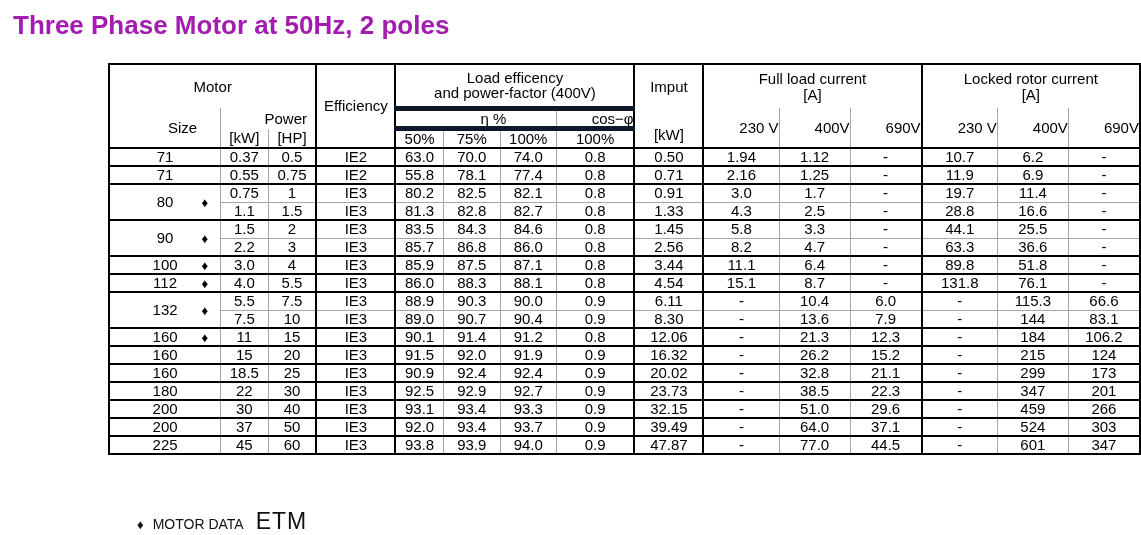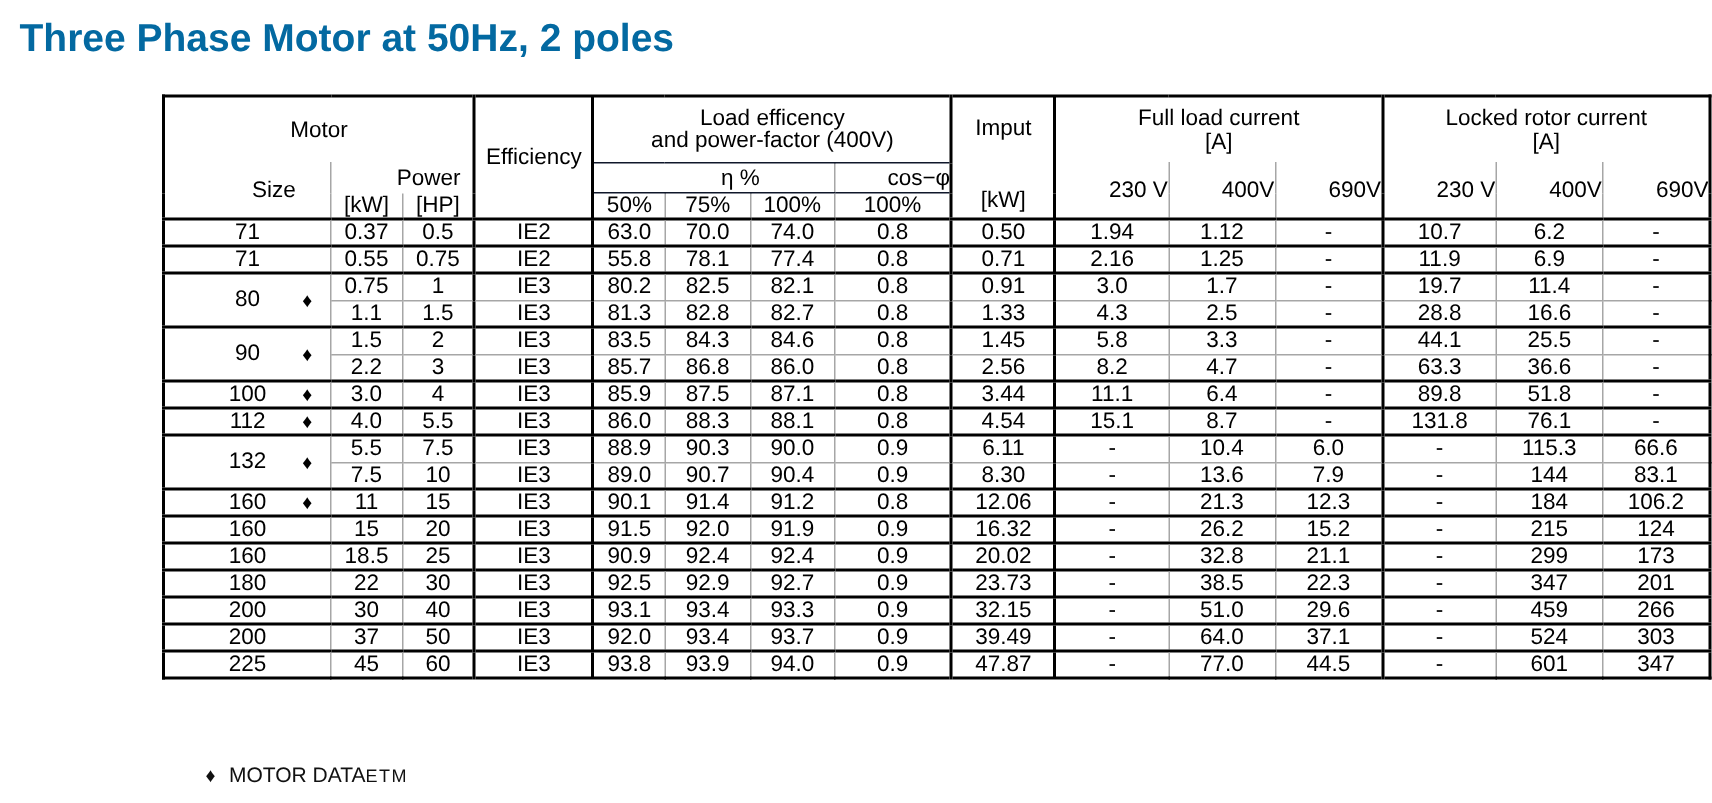--- a/index.html
+++ b/index.html
@@ -5,21 +5,21 @@
   * { box-sizing: border-box; }
   html, body { margin: 0; padding: 0; }
   body {
     width: 1141px; height: 535px;
     background: #ffffff; color: #000;
     font-family: "Liberation Sans", sans-serif;
     position: relative; overflow: hidden;
   }
   h1.page-title {
     position: absolute; left: 13px; top: 10px;
-    margin: 0; font-size: 26px; font-weight: bold; color: #0369a1;
+    margin: 0; font-size: 26px; font-weight: bold; color: #a21caf;
   }
   .table-wrap { position: absolute; left: 108px; top: 63px; }
   table.motor-table {
     border-collapse: collapse; table-layout: fixed;
     border: 2px solid #000;
   }
   th, td {
     border: 1px solid #a6a6a6;
     padding: 0; margin: 0;
     text-align: center; vertical-align: middle;
@@ -27,40 +27,40 @@
     line-height: 1.05; color: #000;
     white-space: nowrap; overflow: hidden;
   }
   thead th { height: 20px; }
   tr.hr1 th { height: 44px; }
   tr.hr2 th { height: 20px; padding-left: 35px; }
   tr.hr3 th { height: 17px; }
   tbody td { height: 18px; }
   .bR2 { border-right: 2px solid #000; }
   .bB2 { border-bottom: 2px solid #000; }
-  .bB1k { border-bottom: 1px solid #0f172a; }
+  .bB1k { border-bottom: 5px solid #0f172a; }
   .bT1k { border-top: 1px solid #000; }
   .noB { border-bottom: none; }
   .noT { border-top: none; }
   tr.gs td { border-top: 2px solid #000; }
   .stack2col {
     display: flex; flex-direction: column; justify-content: space-between;
     height: 80px; padding: 13px 0 3px; gap: 24px;
   }
   td.size-cell { position: relative; margin-top: 44px; }
   .marker {
     position: absolute; right: 12px; top: 50%;
     transform: translateY(-50%); font-size: 13px; line-height: 1;
   }
   .footnote {
     position: absolute; left: 137px; top: 508px;
     display: flex; align-items: baseline; font-size: 14px; color: #111;
   }
   .footnote .fn-marker { font-size: 13px; margin-right: 9px; }
-  .footnote .fn-brand { font-size: 12px; margin-left: 0; letter-spacing: 1px; }
+  .footnote .fn-brand { font-size: 23px; margin-left: 12px; letter-spacing: 1px; }
 </style>
 </head>
 <body>
 
 <h1 class="page-title">Three Phase Motor at 50Hz, 2 poles</h1>
 
 <div class="table-wrap">
   <table class="motor-table">
     <colgroup>
       <col style="width:115px">

